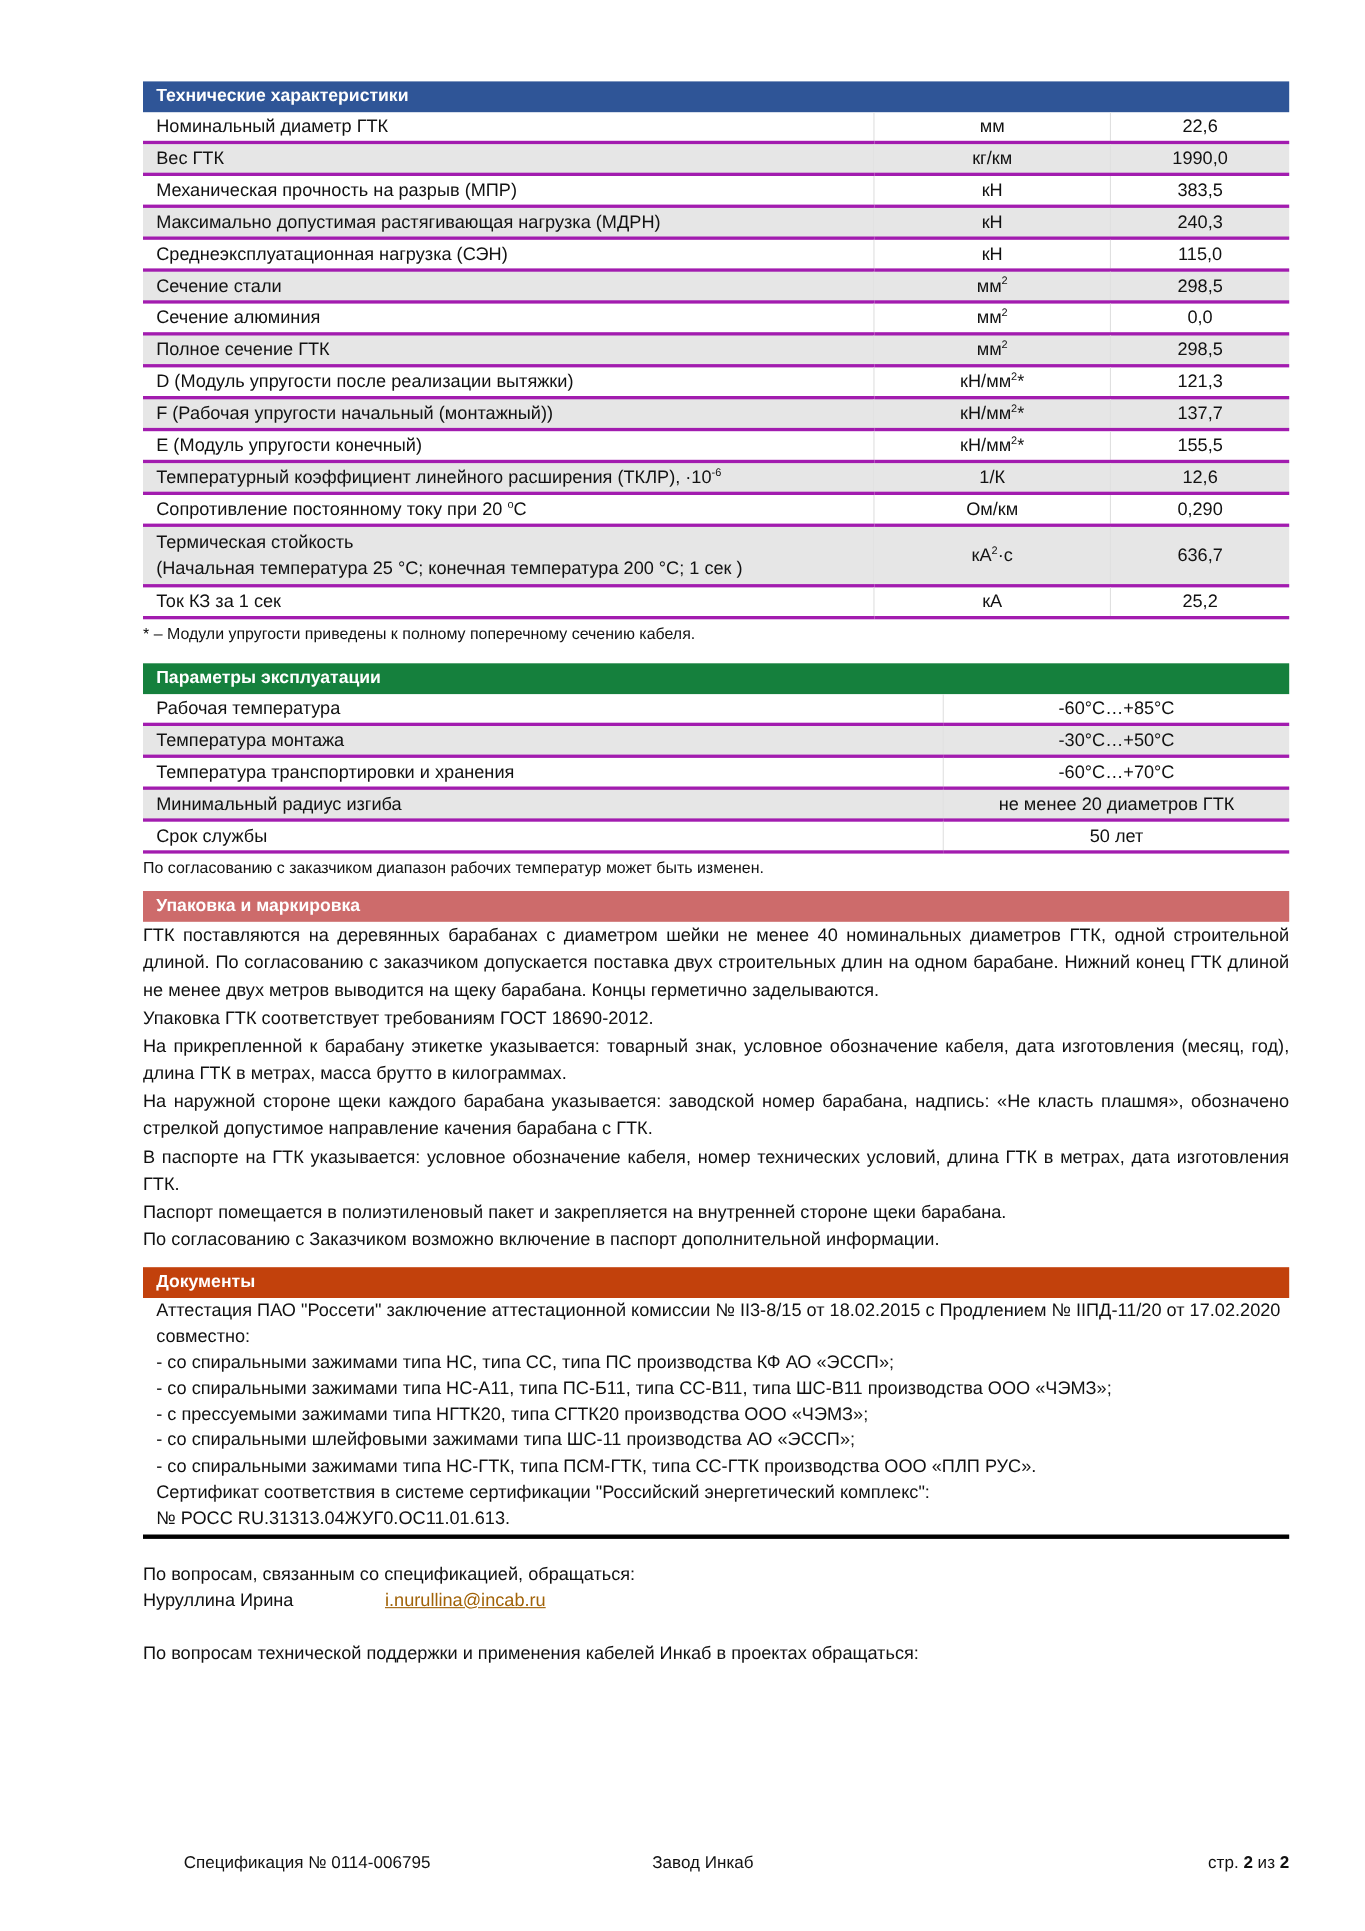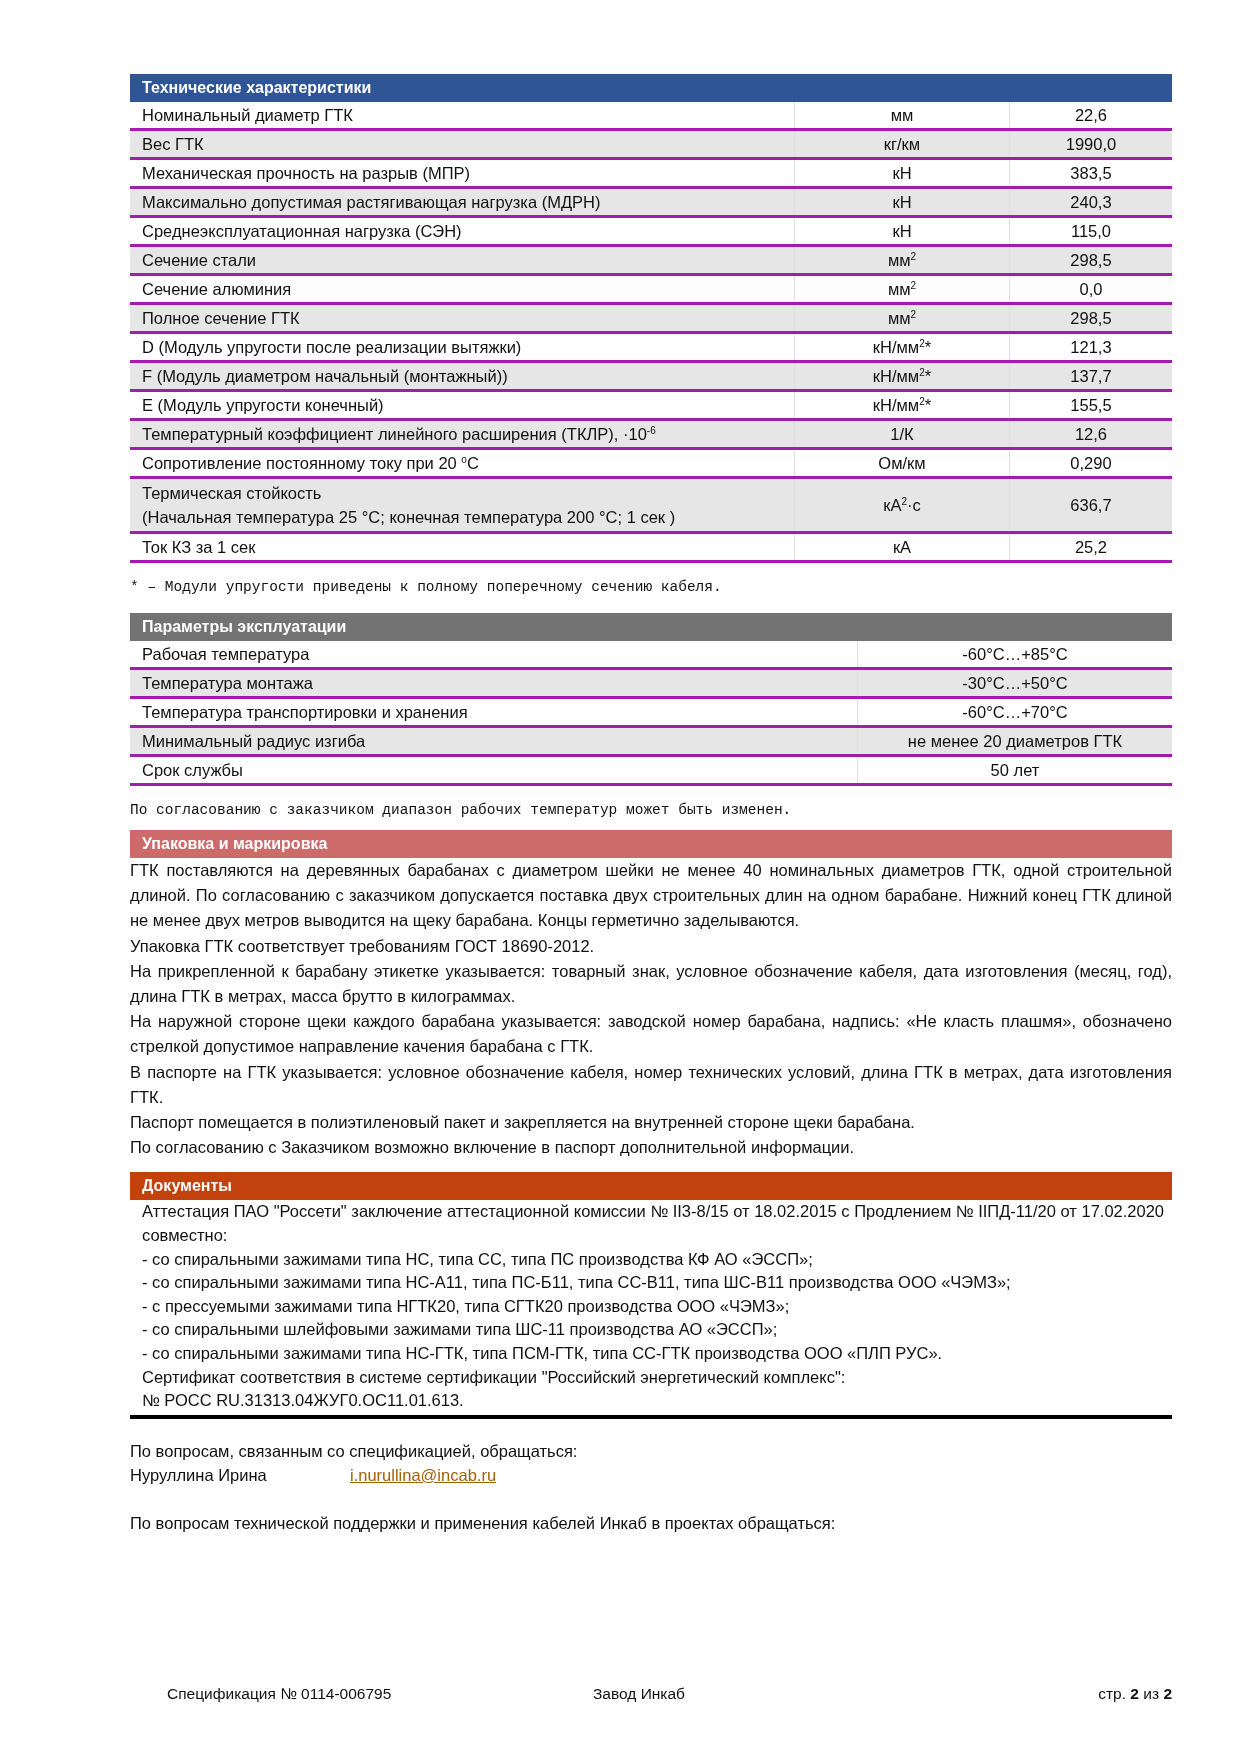--- a/index.html
+++ b/index.html
@@ -1,31 +1,31 @@
 <!DOCTYPE html>
 <html><head>
 <meta charset="utf-8">
 <style>
   html, body { margin:0; padding:0; background:#ffffff; }
   body { width:1241px; height:1755px; position:relative; font-family:"Liberation Sans", sans-serif; color:#111; }
   .page { position:absolute; left:130px; top:74px; width:1042px; }
   .sec-head { height:28px; line-height:28px; color:#fff; font-weight:bold; font-size:16px; padding-left:12px; box-sizing:border-box; }
   .h-tech { background:#2f5597; }
-  .h-ops { background:#737373; }
+  .h-ops { background:#15803d; }
   .h-pack { background:#cd6b6b; }
   .h-docs { background:#c2410c; }
   table.spec { width:100%; border-collapse:collapse; font-size:16.5px; }
   table.spec td { padding:0 12px; height:26px; border-bottom:3px solid #a21caf; vertical-align:middle; }
   table.spec tr:nth-child(even) td { background:#e6e6e6; }
   table.spec td.u { width:190px; text-align:center; border-left:1px solid #e0e0e0; }
   table.spec td.v { width:138px; text-align:center; border-left:1px solid #e0e0e0; }
   table.spec td.w { width:290px; text-align:center; border-left:1px solid #e0e0e0; }
   table.spec tr.tall td { height:52px; line-height:24px; }
   sup { font-size:10px; line-height:0; }
-  .note { font-size:14.5px; margin:16px 0 0 0;font-family:Liberation Mono, monospace; }
+  .note { font-size:14.5px; margin:6px 0 0 0; }
   .para { font-size:16.5px; line-height:25.2px; text-align:justify; }
   .docs { padding-left:12px; font-size:16.5px; line-height:23.6px; padding-bottom:2px; border-bottom:4px solid #000; }
   .contact { font-size:16.5px; line-height:24px; }
   .contact .name { display:inline-block; width:220px; }
   .contact a { color:#a16207; text-decoration:underline; }
   .footer { position:absolute; top:1685px; left:130px; width:1042px; font-size:15.5px; }
   .footer .l { position:absolute; left:0;margin-left:37px; }
   .footer .c { position:absolute; left:463px; }
   .footer .r { position:absolute; right:0; }
 </style>
@@ -76,21 +76,21 @@
           <td>Полное сечение ГТК</td>
           <td class="u">мм<sup>2</sup></td>
           <td class="v">298,5</td>
         </tr>
         <tr>
           <td>D (Модуль упругости после реализации вытяжки)</td>
           <td class="u">кН/мм<sup>2</sup>*</td>
           <td class="v">121,3</td>
         </tr>
         <tr>
-          <td>F (Модуль диаметром начальный (монтажный))</td>
+          <td>F (Рабочая упругости начальный (монтажный))</td>
           <td class="u">кН/мм<sup>2</sup>*</td>
           <td class="v">137,7</td>
         </tr>
         <tr>
           <td>E (Модуль упругости конечный)</td>
           <td class="u">кН/мм<sup>2</sup>*</td>
           <td class="v">155,5</td>
         </tr>
         <tr>
           <td>Температурный коэффициент линейного расширения (ТКЛР), ·10<sup>-6</sup></td>

